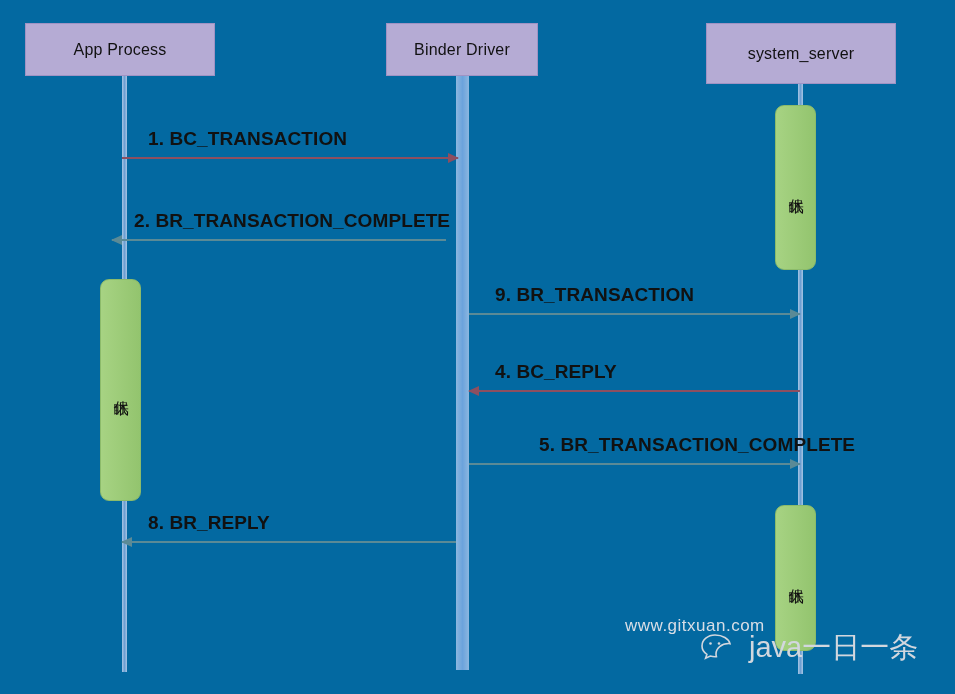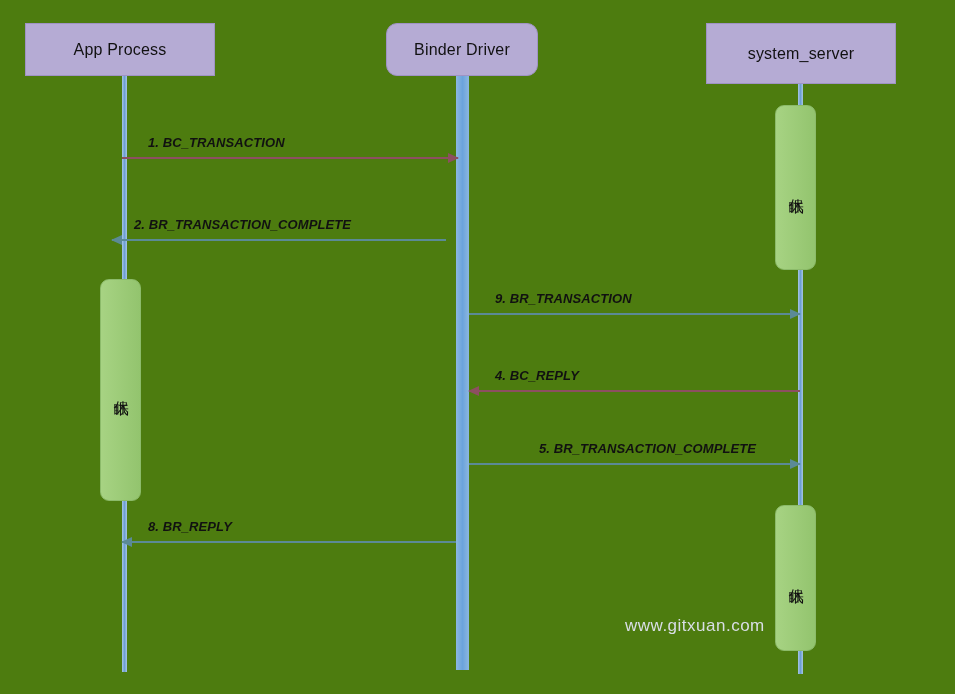--- a/index.html
+++ b/index.html
@@ -6,21 +6,21 @@
     margin: 0; padding: 0;
     background: #ffffff;
   }
   body {
     font-family: "Liberation Sans", "DejaVu Sans", sans-serif;
   }
   #canvas {
     position: relative;
     width: 955px;
     height: 694px;
-    background: #4d7c0f;
+    background: #0369a1;
     overflow: hidden;
   }
 
   
   .actor-box {
     position: absolute;
     background: #b5abd4;
     border: 1px solid #9f93c4;
     display: flex;
     align-items: center;
@@ -79,26 +79,25 @@
     top: -4px;
     width: 0; height: 0;
     border-top: 5px solid transparent;
     border-bottom: 5px solid transparent;
   }
   .msg-head.right { border-left-width: 11px; border-left-style: solid; right: -1px; }
   .msg-head.left  { border-right-width: 11px; border-right-style: solid; left: -1px; }
   .msg-label {
     position: absolute;
     bottom: 9px;
-    font-size: 13px;
+    font-size: 19px;
     font-weight: bold;
     color: #111111;
     white-space: nowrap;
     letter-spacing: 0.1px;
-    font-style: italic;
   }
 
   
   .url-watermark {
     position: absolute;
     font-size: 17px;
     color: #d9dee6;
     letter-spacing: 0.5px;
     white-space: nowrap;
     user-select: none;
@@ -120,21 +119,21 @@
 
 <div id="canvas">
 
   <div class="lifeline thin" id="ll-app" style="left: 122px; top: 76px; width: 5px; height: 596px;"></div>
   <div class="lifeline thick" id="ll-binder" style="left: 456px; top: 76px; width: 13px; height: 594px;"></div>
   <div class="lifeline thin" id="ll-server" style="left: 798px; top: 76px; width: 5px; height: 598px;"></div>
 
   <div class="actor-box" id="actor-app" style="left: 25px; top: 23px; width: 190px; height: 53px;">
     <span>App Process</span>
   </div>
-  <div class="actor-box" id="actor-binder" style="left: 386px; top: 23px; width: 152px; height: 53px; border-radius: 11px;">
+  <div class="actor-box" id="actor-binder" style="left: 386px; top: 23px; width: 152px; height: 53px;">
     <span>Binder Driver</span>
   </div>
   <div class="actor-box" id="actor-server" style="left: 706px; top: 23px; width: 190px; height: 61px;">
     <span>system_server</span>
   </div>
 
   <div class="dormant" id="dormant-0" style="left: 775px; top: 105px; width: 41px; height: 165px;">
     <span class="dormant-label">休眠</span>
   </div>
   <div class="dormant" id="dormant-1" style="left: 100px; top: 279px; width: 41px; height: 222px;">
@@ -169,14 +168,24 @@
     <div class="msg-head right" style="border-left-color: rgb(91, 138, 150);"></div>
     <div class="msg-label" style="left: 26px; margin-left: 44px;">5. BR_TRANSACTION_COMPLETE</div>
   </div>
   <div class="msg" id="msg-5" style="left: 122px; top: 541px; width: 334px; height: 2px;">
     <div class="msg-line" style="width: 334px; background: rgb(91, 138, 150);"></div>
     <div class="msg-head left" style="border-right-color: rgb(91, 138, 150);"></div>
     <div class="msg-label" style="left: 26px;">8. BR_REPLY</div>
   </div>
 
   <div class="url-watermark" id="wm-url" style="left: 625px; top: 616px;">www.gitxuan.com</div>
+  <div class="brand-watermark" id="wm-brand" style="left: 700px; top: 628px;">
+    <span class="wechat-icon">
+      <svg viewBox="0 0 40 32" width="40" height="32" aria-hidden="true">
+        <path d="M15 3C7.8 3 2 7.9 2 13.9c0 3.4 1.9 6.4 4.9 8.4l-1.3 4 4.6-2.3c1.5.4 3.1.7 4.8.7.5 0 1 0 1.4-.1-.3-.9-.4-1.8-.4-2.7 0-5.8 5.6-10.4 12.6-10.4.5 0 1 0 1.4.1C28.8 6.8 22.6 3 15 3z" fill="none" stroke="#d2d7de" stroke-width="1.6"></path>
+        <circle cx="10.5" cy="11.5" r="1.3" fill="#d2d7de"></circle>
+        <circle cx="19" cy="11.5" r="1.3" fill="#d2d7de"></circle>
+      </svg>
+    </span>
+    <span>java一日一条</span>
+  </div>
 
 </div>
 
 </body></html>

